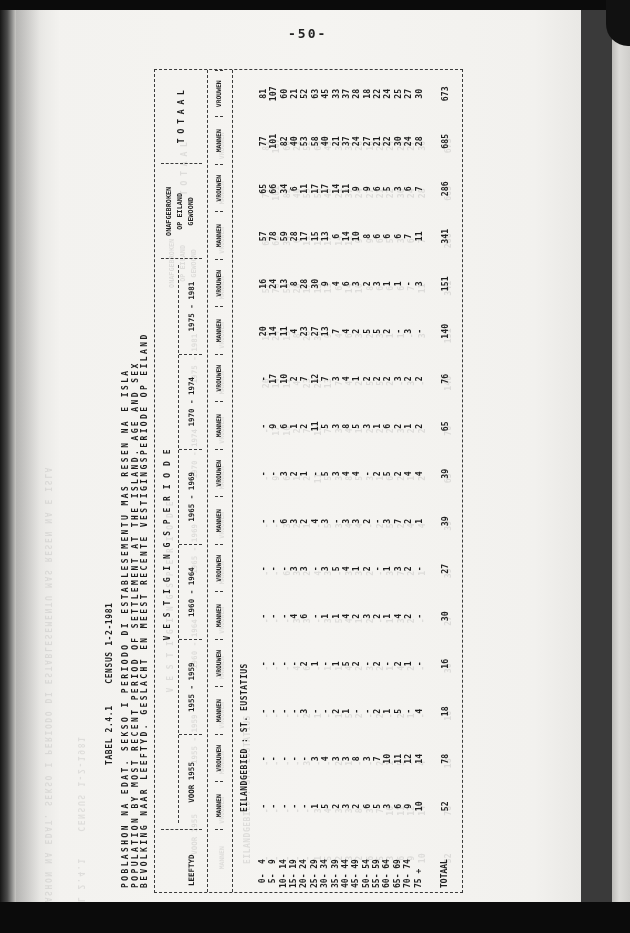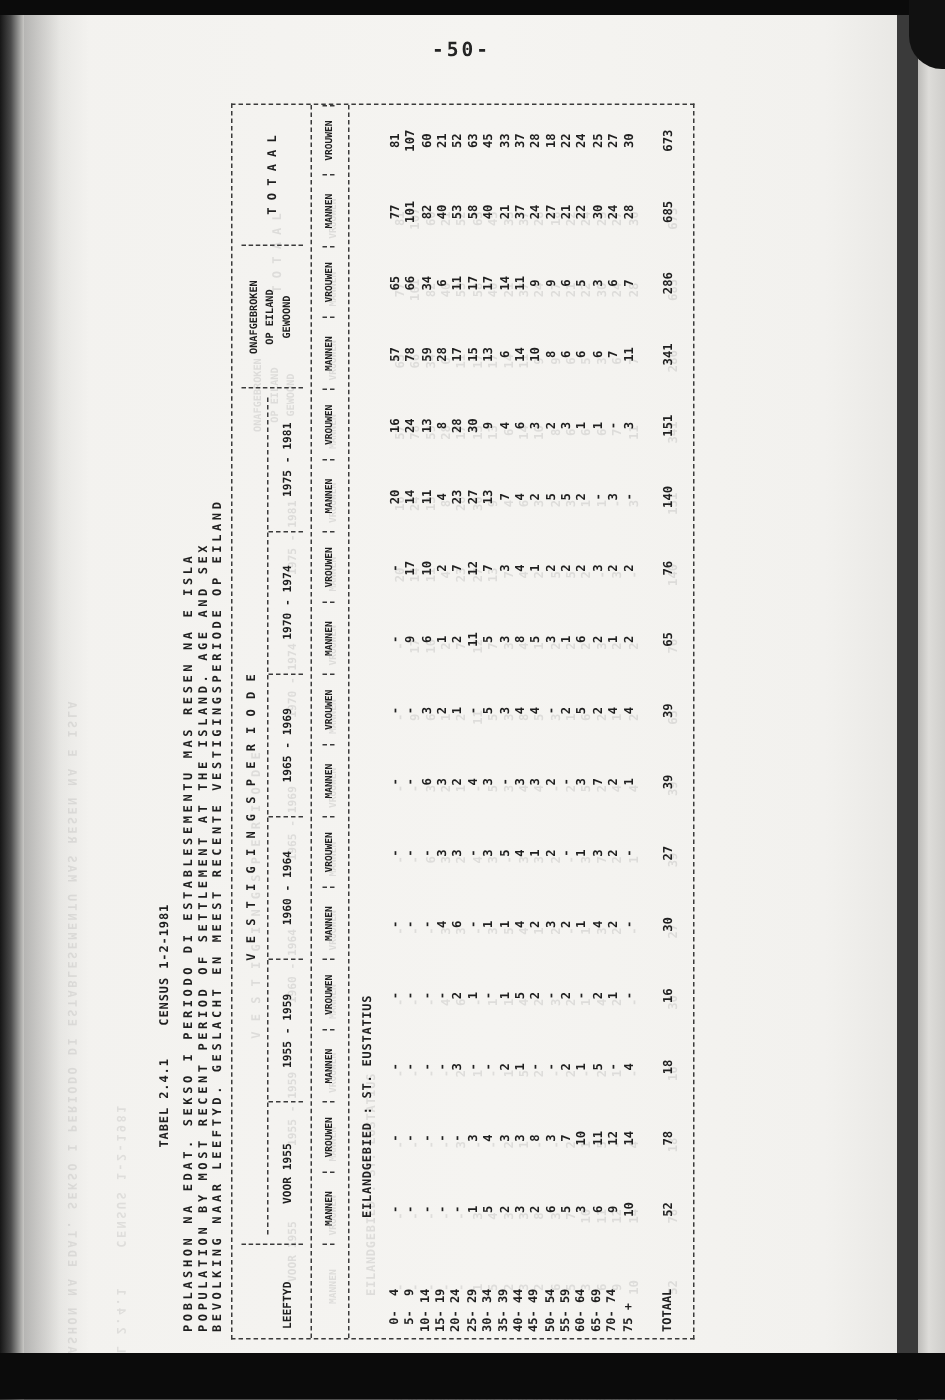--- a/index.html
+++ b/index.html
@@ -1,18 +1,18 @@
 <!DOCTYPE html>
 <html><head>
 <meta charset="utf-8">
 <style>
   html,body{margin:0;padding:0;width:630px;height:933px;overflow:hidden;background:#3a3a3a;}
-  .page{position:absolute;left:0;top:0;width:598px;height:933px;
+  .page{position:absolute;left:0;top:0;width:536px;height:933px;
         background:linear-gradient(90deg,#e8e7e4 0%,#f3f2ef 8%,#f5f4f1 55%,#f2f1ee 92%,#e9e8e5 100%);
-        font-family:"DejaVu Sans Mono","Liberation Mono",monospace;color:#1f1f1f;}
+        font-family:"DejaVu Sans Mono","Liberation Mono",monospace;color:#1f1f1f;padding-left:45px;}
   
   .band-top{position:absolute;left:0;top:0;width:630px;height:10px;background:#0b0b0b;}
   .band-bottom{position:absolute;left:0;top:902px;width:630px;height:31px;background:#0b0b0b;}
   .spine-left{position:absolute;left:0;top:0;width:16px;height:933px;
       background:linear-gradient(90deg,#161616 0%,#4a4a4a 45%,#9a9a98 80%,#c9c8c5 100%);}
   .page-curve{position:absolute;left:16px;top:0;width:44px;height:933px;
       background:linear-gradient(90deg,rgba(80,80,80,.35),rgba(160,160,158,.12) 55%,rgba(245,244,241,0));}
   .edge-right{position:absolute;left:612px;top:0;width:18px;height:933px;
       background:linear-gradient(90deg,#bdbcb9,#dddcd9 40%,#cfcecb);}
   .corner-shadow{position:absolute;left:606px;top:0;width:24px;height:46px;background:#111;

